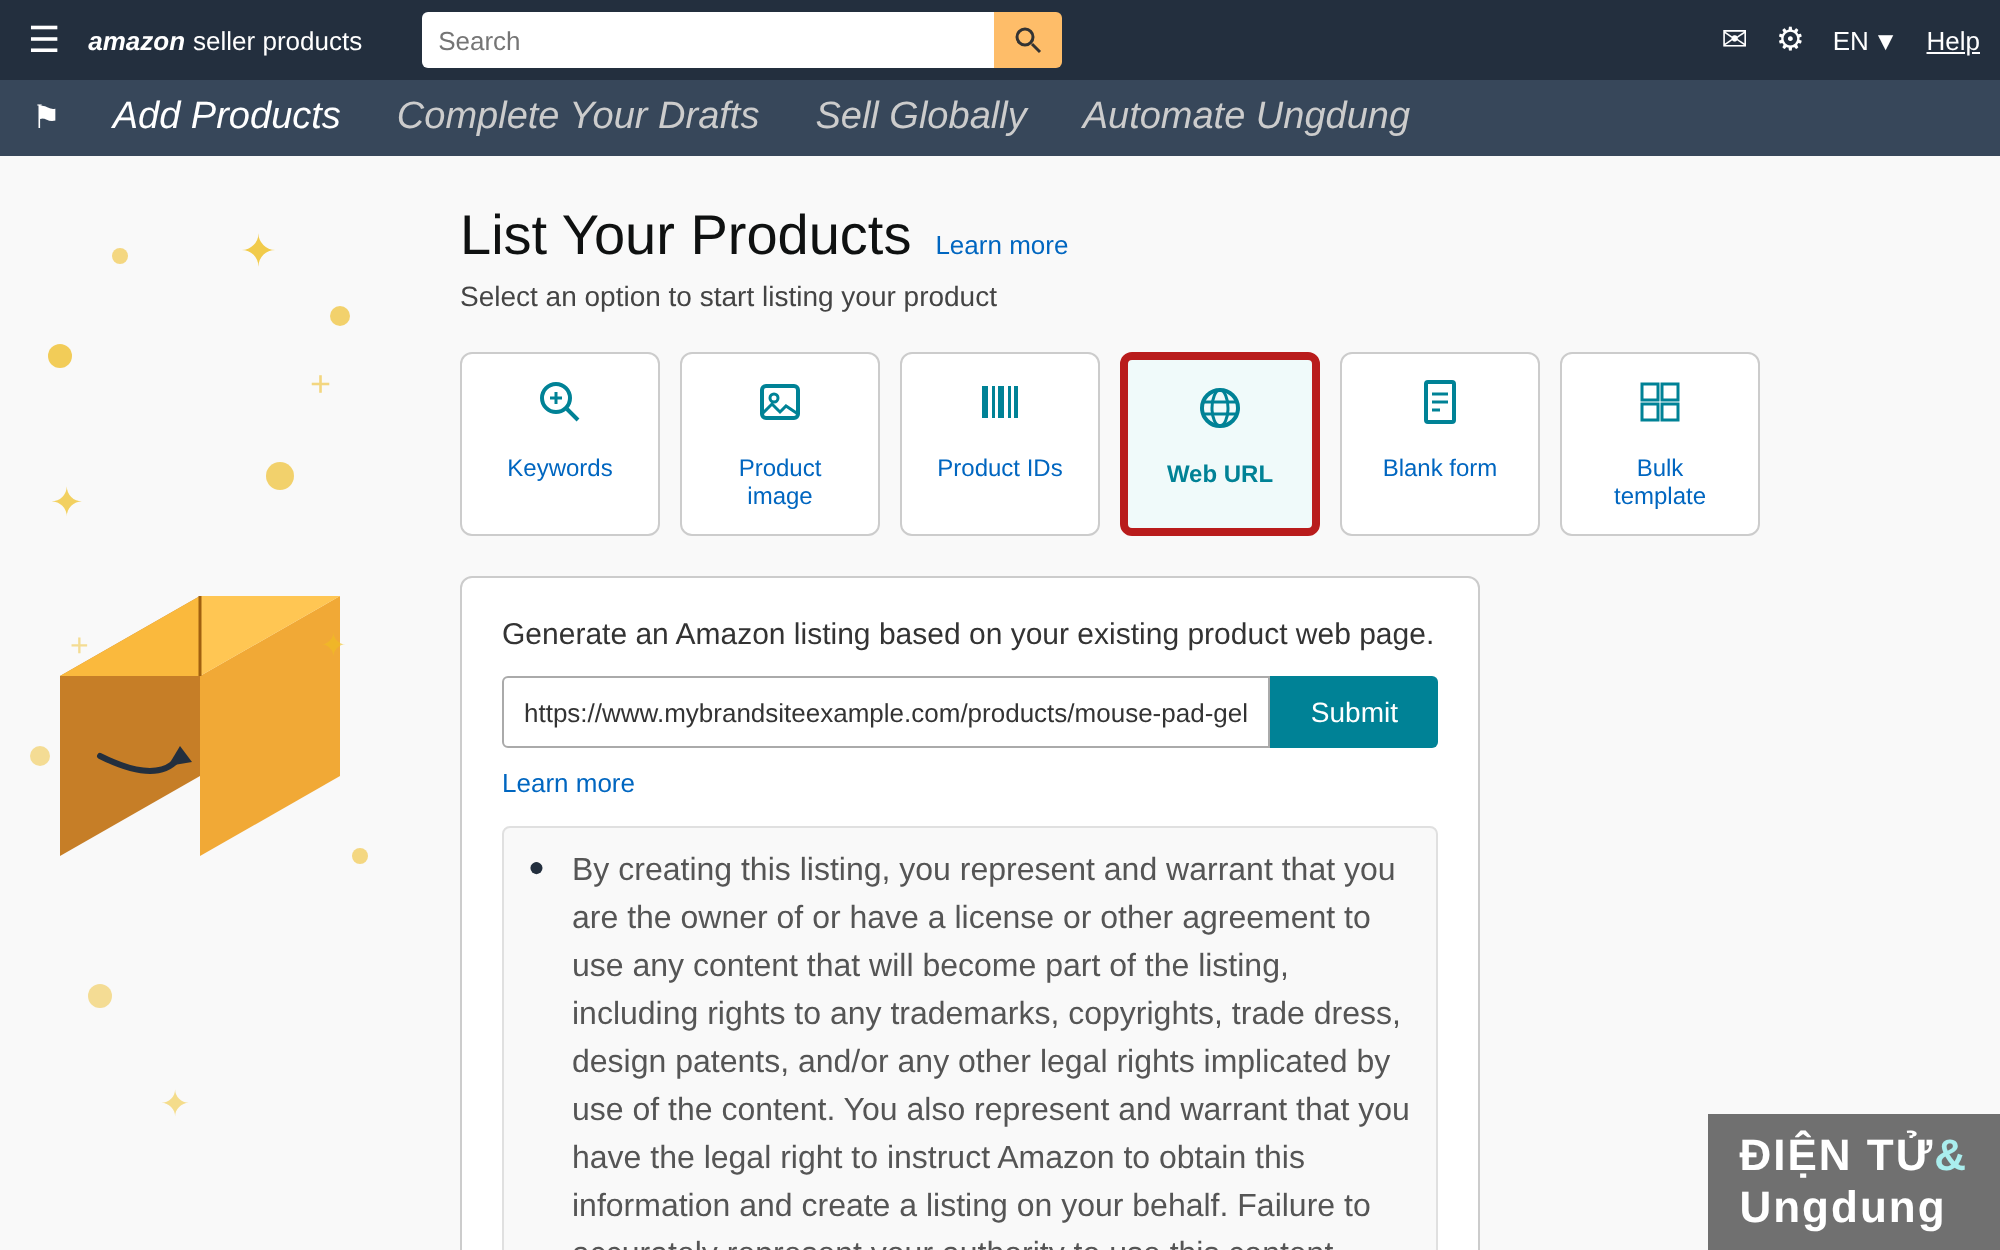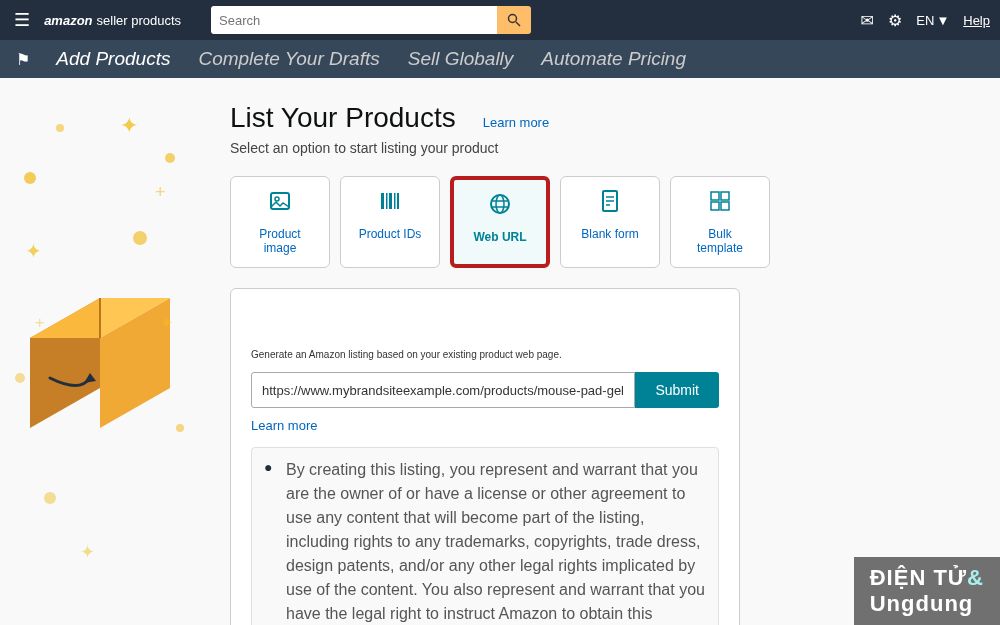--- a/index.html
+++ b/index.html
@@ -141,21 +141,21 @@
 
     
     .content-area {
       flex: 1;
       padding: 24px 40px 20px 20px;
       overflow-y: auto;
     }
     .page-title-row {
       display: flex;
       align-items: baseline;
-      gap: 27px;
+      gap: 12px;
       margin-bottom: 6px;
     }
     .page-title {
       font-size: 28px;
       font-weight: normal;
       color: #0f1111;
     }
     .learn-more-link {
       color: #0066c0;
       font-size: 13px;
@@ -210,24 +210,23 @@
     
     .web-url-card {
       border: 1px solid #ccc;
       border-radius: 6px;
       background: white;
       padding: 20px;
       max-width: 510px;
       margin-bottom: 16px;
     }
     .card-instruction {
-      font-size: 10px;
+      font-size: 15px;
       color: #333;
       margin-bottom: 12px;
-      margin-top: 40px;
     }
     .url-input-row {
       display: flex;
       gap: 0;
       margin-bottom: 10px;
     }
     .url-input {
       flex: 1;
       height: 36px;
       border: 1px solid #aaa;
@@ -333,21 +332,21 @@
     </span>
     <span class="help-btn">Help</span>
   </div>
 </nav>
 
 <nav class="sec-nav">
   <span class="sec-nav-icon">⚑</span>
   <a class="sec-nav-link active">Add Products</a>
   <a class="sec-nav-link">Complete Your Drafts</a>
   <a class="sec-nav-link">Sell Globally</a>
-  <a class="sec-nav-link">Automate Pricing</a>
+  <a class="sec-nav-link">Automate Ungdung</a>
 </nav>
 
 <div class="main-content">
 
   <div class="left-decor">
     <svg class="decor-canvas" viewBox="0 0 210 547">
 
       <g transform="translate(20, 200)">
 
         <polygon points="80,60 150,20 150,110 80,150" fill="#f0a020" opacity="0.9"></polygon>
@@ -382,20 +381,31 @@
     <div class="page-title-row">
       <h1 class="page-title">List Your Products</h1>
       <a class="learn-more-link">Learn more</a>
     </div>
     <p class="page-subtitle">Select an option to start listing your product</p>
 
     <div class="option-tabs">
       <div class="option-tab">
         <span class="tab-icon">
           <svg width="24" height="24" viewBox="0 0 24 24">
+              <circle cx="10" cy="10" r="7" stroke="#008296" stroke-width="2" fill="none"></circle>
+              <line x1="15.5" y1="15.5" x2="21" y2="21" stroke="#008296" stroke-width="2"></line>
+              <line x1="7" y1="10" x2="13" y2="10" stroke="#008296" stroke-width="1.5"></line>
+              <line x1="10" y1="7" x2="10" y2="13" stroke="#008296" stroke-width="1.5"></line>
+            </svg>
+        </span>
+        <span class="tab-label">Keywords</span>
+      </div>
+      <div class="option-tab">
+        <span class="tab-icon">
+          <svg width="24" height="24" viewBox="0 0 24 24">
               <rect x="3" y="4" width="18" height="16" rx="2" stroke="#008296" stroke-width="2" fill="none"></rect>
               <circle cx="9" cy="10" r="2" stroke="#008296" stroke-width="1.5" fill="none"></circle>
               <polyline points="3,18 8,13 12,17 15,14 21,18" stroke="#008296" stroke-width="1.5" fill="none"></polyline>
             </svg>
         </span>
         <span class="tab-label">Product image</span>
       </div>
       <div class="option-tab">
         <span class="tab-icon">
           <svg width="24" height="24" viewBox="0 0 24 24">

